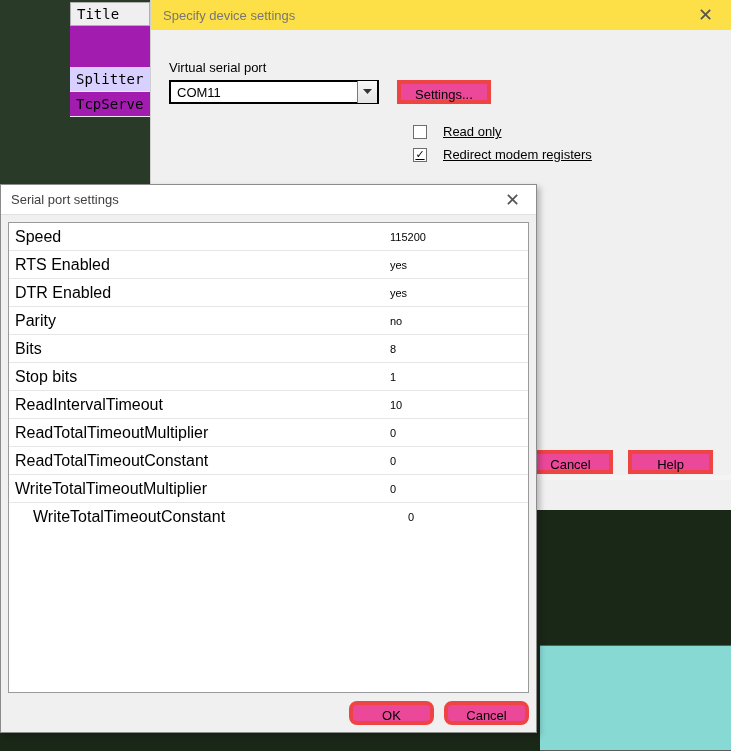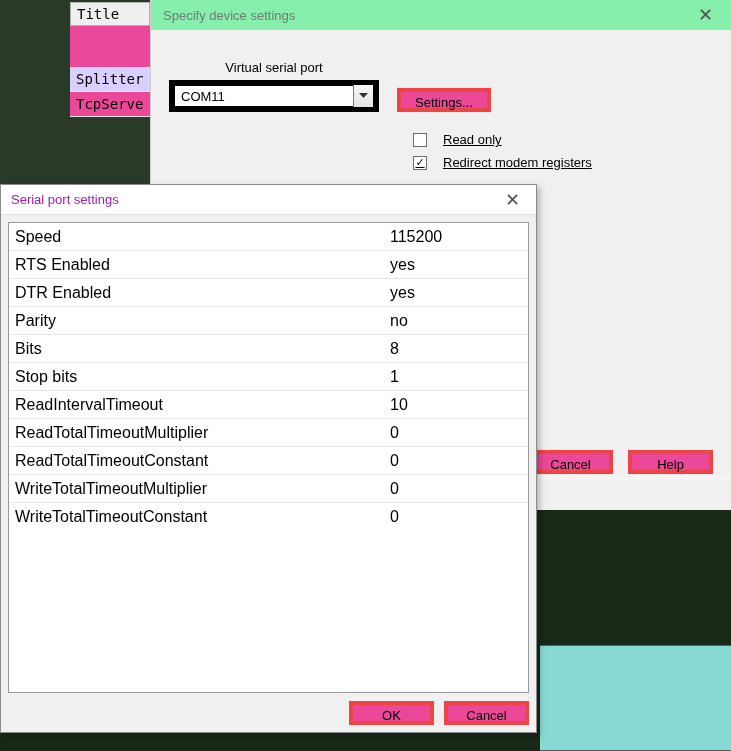--- a/index.html
+++ b/index.html
@@ -32,21 +32,21 @@
     top: 0;
     width: 150px;
     height: 186px;
     background: #2a3a28;
   }
   .title-list {
     position: absolute;
     left: 70px;
     top: 2px;
     width: 80px;
-    background: #ec4899;
+    background: #a21caf;
     font-family: "Lucida Console", Monaco, monospace;
     font-size: 14px;
   }
   .title-header {
     background: #efefef;
     border: 1px solid #b0b0b0;
     padding: 3px 6px;
   }
   .title-row {
     padding: 4px 6px;
@@ -65,21 +65,21 @@
     width: 581px;
     background: #f0f0f0;
     border-left: 1px solid #d0d0d0;
   }
   .titlebar {
     height: 30px;
     display: flex;
     justify-content: space-between;
     align-items: center;
     padding: 0 12px;
-    background: #86efac;
+    background: #fde047;
     color: #777;
     font-size: 13px;
     text-align: center;
   }
   .close-x {
     font-size: 18px;
     color: #555;
     cursor: pointer;
     padding: 2px 6px;
     font-family: Arial, sans-serif;
@@ -97,28 +97,27 @@
     align-items: flex-end;
   }
   .field {
     display: flex;
     flex-direction: column;
   }
   .field label {
     font-size: 13px;
     margin-bottom: 5px;
     color: #000;
-    text-align: center;
   }
   .combo {
     display: flex;
     align-items: center;
     background: #fff;
-    border: 6px solid #000000;
-    height: 32px;
+    border: 2px solid #000000;
+    height: 24px;
     width: 210px;
   }
   .combo span {
     flex: 1;
     padding: 0 6px;
     font-size: 13px;
   }
   .combo .drop {
     width: 20px;
     height: 22px;
@@ -192,59 +191,60 @@
   }
   .dlg-titlebar {
     height: 30px;
     background: #fff;
     display: flex;
     align-items: center;
     justify-content: space-between;
     padding: 0 10px;
     border-bottom: 1px solid #e0e0e0;
   }
-  .dlg-title { font-size: 13px; color:#a21caf; }
+  .dlg-title { font-size: 13px; color:#404040; }
   .dlg-body {
     flex: 1;
     padding: 7px;
     display: flex;
     flex-direction: column;
   }
   .prop-table {
     flex: 1;
     border: 1px solid #9a9a9a;
     background: #fff;
     overflow: hidden;
   }
   .prop-row {
     display: flex;
     height: 28px;
     align-items: center;
     border-bottom: 1px solid #e6e6e6;
   }
-  .prop-row:last-child { border-bottom: none; }
+  .prop-row:last-child { border-bottom: none; padding-left: 18px; }
   .prop-key {
     width: 375px;
     padding: 0 6px;
     font-size: 16px;
   }
   .prop-val {
     flex: 1;
     padding: 0 6px;
-    font-size: 16px;
+    font-size: 11px;
   }
   .dlg-footer {
     margin-top: 8px;
     display: flex;
     justify-content: flex-end;
     gap: 10px;
   }
   .dlg-footer .btn {
     width: 85px;
     text-align: center;
+    border-radius: 8px;
   }
 </style>
 </head>
 <body>
 
 <div class="bg-panel"></div>
 
 <div class="left-col"></div>
 
 <div class="title-list">

